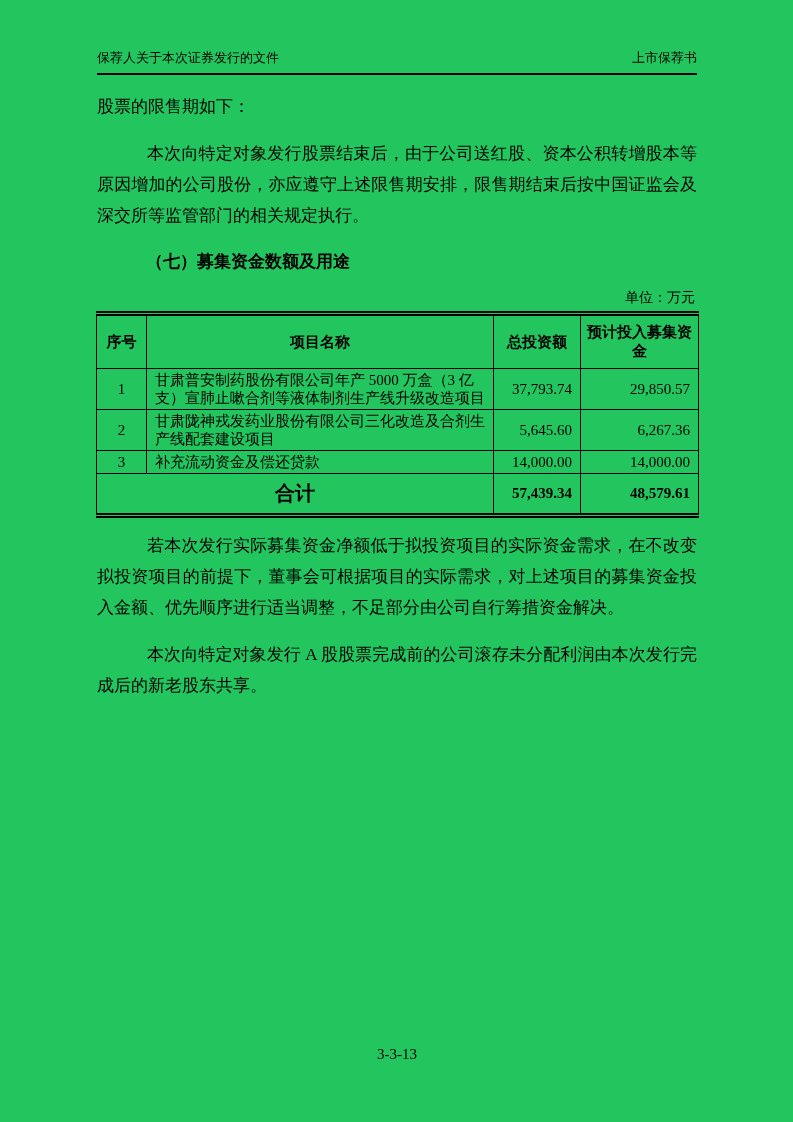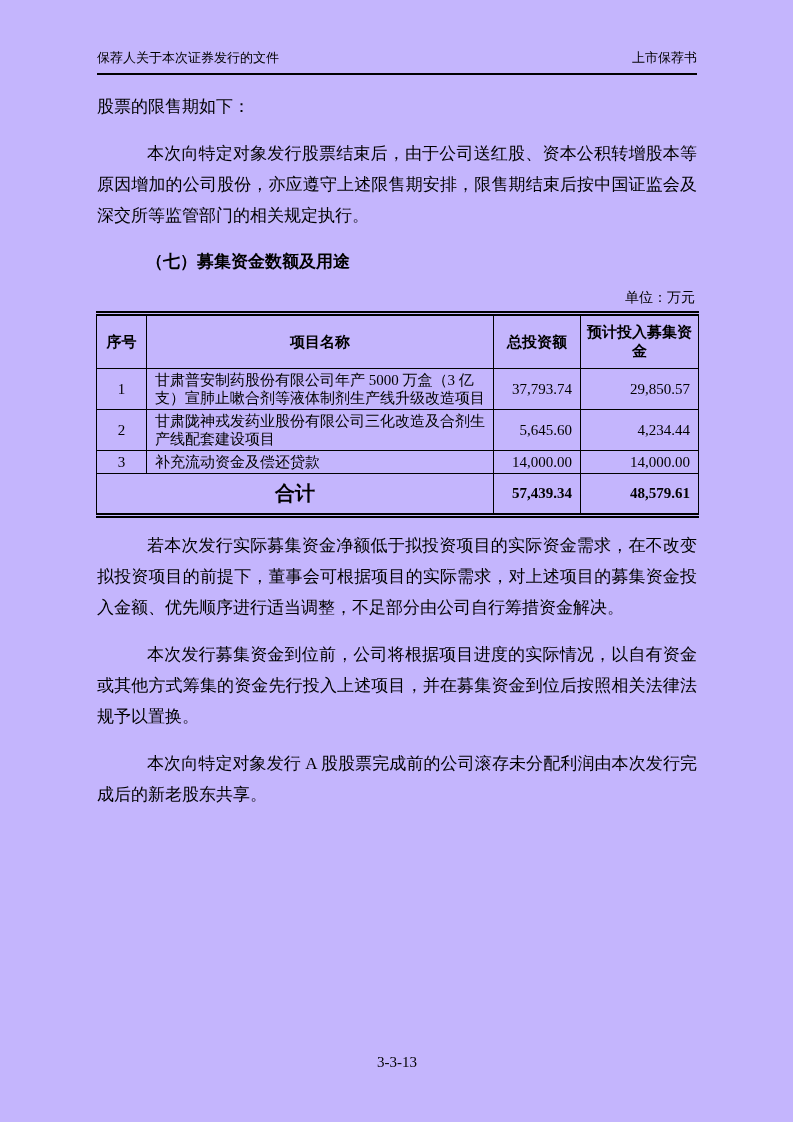--- a/index.html
+++ b/index.html
@@ -5,23 +5,23 @@
   html, body {
     margin: 0;
     padding: 0;
     background: #888;
   }
   .page {
     position: relative;
     width: 793px;
     height: 1122px;
     margin: 0 auto;
-    background: #c4b5fd;
+    background: #22c55e;
     box-sizing: border-box;
-    padding: 50px 96px 0 97px;
+    padding: 50px 96px 8px 97px;
     display: flex;
     flex-direction: column;
     font-family: "Liberation Serif", "DejaVu Serif", serif;
     color: #000;
     overflow: hidden;
   }
   .doc-header {
     display: flex;
     justify-content: space-between;
     align-items: flex-end;
@@ -149,38 +149,37 @@
       <tr>
         <td class="cell-no">1</td>
         <td class="cell-name">甘肃普安制药股份有限公司年产 5000 万盒（3 亿支）宣肺止嗽合剂等液体制剂生产线升级改造项目</td>
         <td class="cell-num">37,793.74</td>
         <td class="cell-num">29,850.57</td>
       </tr>
       <tr>
         <td class="cell-no">2</td>
         <td class="cell-name">甘肃陇神戎发药业股份有限公司三化改造及合剂生产线配套建设项目</td>
         <td class="cell-num">5,645.60</td>
-        <td class="cell-num">4,234.44</td>
+        <td class="cell-num">6,267.36</td>
       </tr>
       <tr>
         <td class="cell-no">3</td>
         <td class="cell-name">补充流动资金及偿还贷款</td>
         <td class="cell-num">14,000.00</td>
         <td class="cell-num">14,000.00</td>
       </tr>
       <tr class="total-row">
         <td class="cell-label" colspan="2">合计</td>
         <td class="cell-num">57,439.34</td>
         <td class="cell-num">48,579.61</td>
       </tr>
     </tbody>
   </table>
 
   <p class="body-text" style="margin-top:12px">若本次发行实际募集资金净额低于拟投资项目的实际资金需求，在不改变拟投资项目的前提下，董事会可根据项目的实际需求，对上述项目的募集资金投入金额、优先顺序进行适当调整，不足部分由公司自行筹措资金解决。</p>
 
-  <p class="body-text">本次发行募集资金到位前，公司将根据项目进度的实际情况，以自有资金或其他方式筹集的资金先行投入上述项目，并在募集资金到位后按照相关法律法规予以置换。</p>
 
 
   <p class="body-text">本次向特定对象发行 A 股股票完成前的公司滚存未分配利润由本次发行完成后的新老股东共享。</p>
 
   <div class="page-footer">3-3-13</div>
 
 </div>
 
 </body></html>

